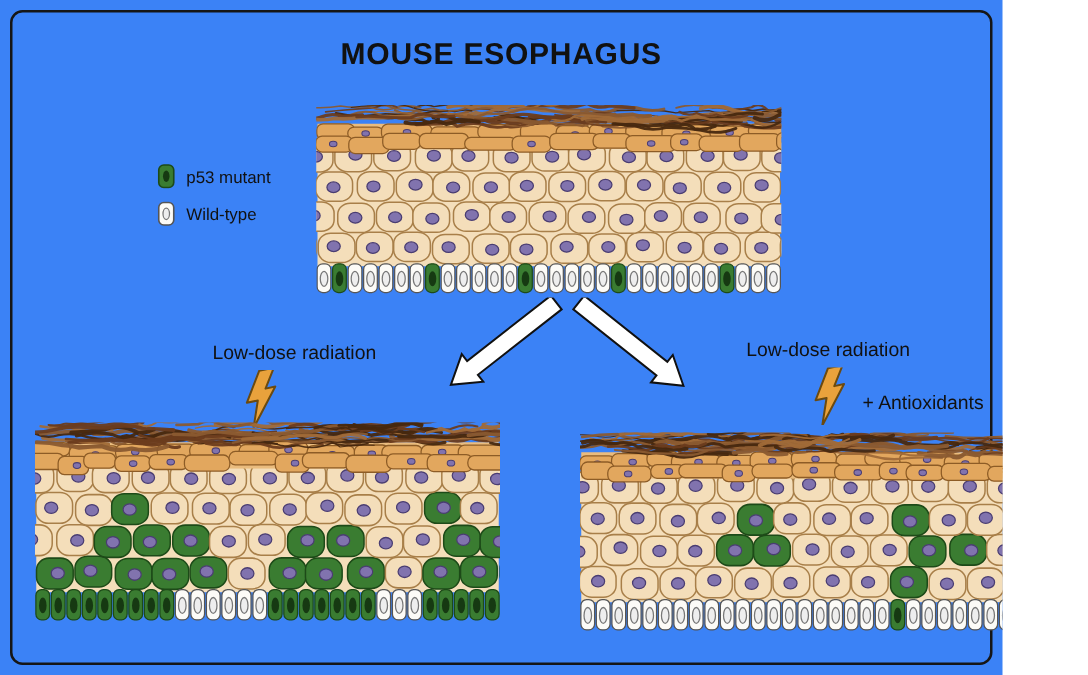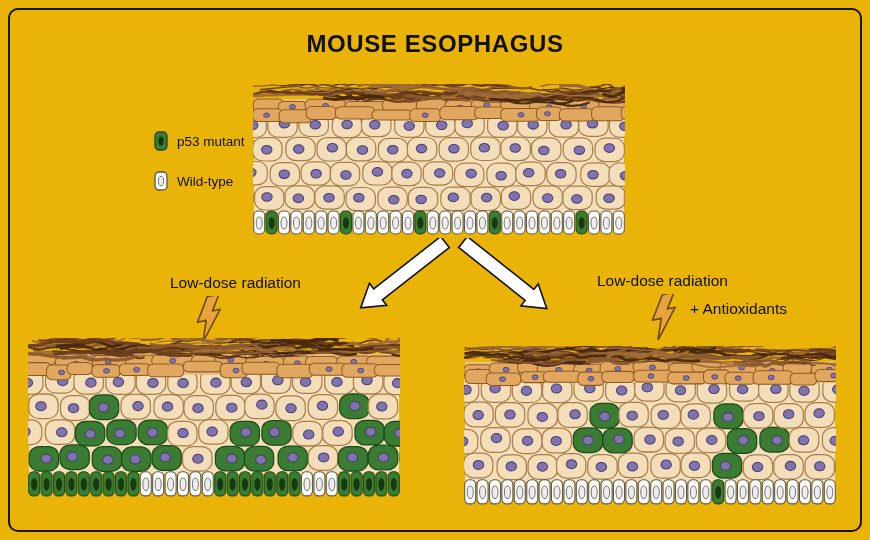--- a/index.html
+++ b/index.html
@@ -1,22 +1,22 @@
 <!DOCTYPE html>
 <html><head>
 <meta charset="utf-8">
 <style>
   * { margin:0; padding:0; box-sizing:border-box; }
   html,body { background:#ffffff; }
   body { width:870px; height:540px; font-family:"Liberation Sans", sans-serif; }
-  .canvas { position:relative; width:870px; height:540px; background:#eab308; overflow:hidden; }
+  .canvas { position:relative; width:802px; height:540px; background:#3b82f6; overflow:hidden; }
   .frame { position:absolute; inset:8px; border:2px solid #161616; border-radius:10px; }
   .title { position:absolute; top:30px; left:0; width:100%; text-align:center;
            font-size:24px; font-weight:bold; letter-spacing:.6px; color:#111; }
-  .legend { position:absolute; left:154px; top:131px; display:flex; flex-direction:column; gap:20px; }
+  .legend { position:absolute; left:126px; top:131px; display:flex; flex-direction:column; gap:10px; }
   .legend-row { display:flex; align-items:center; gap:9px; }
   .legend-icon { width:14px; height:20px; display:block; }
   .legend-label { font-size:13.5px; color:#111; }
   .tissue { position:absolute; }
   .overlay { position:absolute; }
   .branch-label { position:absolute; font-size:15.5px; color:#111; white-space:nowrap;text-align:center; }
 </style>
 </head>
 <body>
 
@@ -625,21 +625,21 @@
       <ellipse cx="326.8" cy="139" rx="3" ry="6" fill="#163912"></ellipse>
       <rect x="333.7" y="127" width="10.9" height="23" rx="4.5" fill="#3a7c31" stroke="#1d4a18" stroke-width="1"></rect>
       <ellipse cx="339.2" cy="139" rx="3" ry="6" fill="#163912"></ellipse>
       <rect x="346.0" y="127" width="10.9" height="23" rx="4.5" fill="#3a7c31" stroke="#1d4a18" stroke-width="1"></rect>
       <ellipse cx="351.5" cy="139" rx="3" ry="6" fill="#163912"></ellipse>
       <rect x="358.4" y="127" width="10.9" height="23" rx="4.5" fill="#3a7c31" stroke="#1d4a18" stroke-width="1"></rect>
       <ellipse cx="363.8" cy="139" rx="3" ry="6" fill="#163912"></ellipse>
     </svg>
 
   <div class="branch-label" style="left:597px; top:272px;">Low-dose radiation</div>
-  <div class="branch-label" style="left:690px; top:300px;">+ Antioxidants</div>
+  <div class="branch-label" style="left:690px; top:314px;">+ Antioxidants</div>
   <svg class="overlay" style="left:646px; top:294px; width:34px; height:46px;" viewBox="0 0 34 46">
     <path class="bolt-shape" transform="rotate(-12 17 23)" d="M21,1 L33,1 L23,16 L31,16 L7,45 L15,24 L6,24 Z" stroke-width="1.6" fill="#e9a23c" stroke="#6b4a10" stroke-linejoin="round"></path>
   </svg>
   <svg id="tissue-right" class="tissue" style="left:464px; top:346px; width:372px; height:160px;" preserveAspectRatio="none" viewBox="0 0 370 152">
       <rect x="1" y="20" width="368" height="109" fill="#f4deba"></rect>
       <rect x="-30.2" y="103.3" width="29.2" height="23.4" rx="10" ry="9" fill="#f4deba" stroke="#a87f49" stroke-width="1.2"></rect>
       <ellipse cx="-14.2" cy="115.8" rx="5.2" ry="4.3" fill="#8173ae" stroke="#4a3d72" stroke-width="1"></ellipse>
       <rect x="-0.5" y="101.8" width="29.2" height="23.4" rx="10" ry="9" fill="#f4deba" stroke="#a87f49" stroke-width="1.2"></rect>
       <ellipse cx="14.4" cy="113.0" rx="5.2" ry="4.3" fill="#8173ae" stroke="#4a3d72" stroke-width="1"></ellipse>
       <rect x="32.9" y="103.5" width="29.2" height="23.4" rx="10" ry="9" fill="#f4deba" stroke="#a87f49" stroke-width="1.2"></rect>

